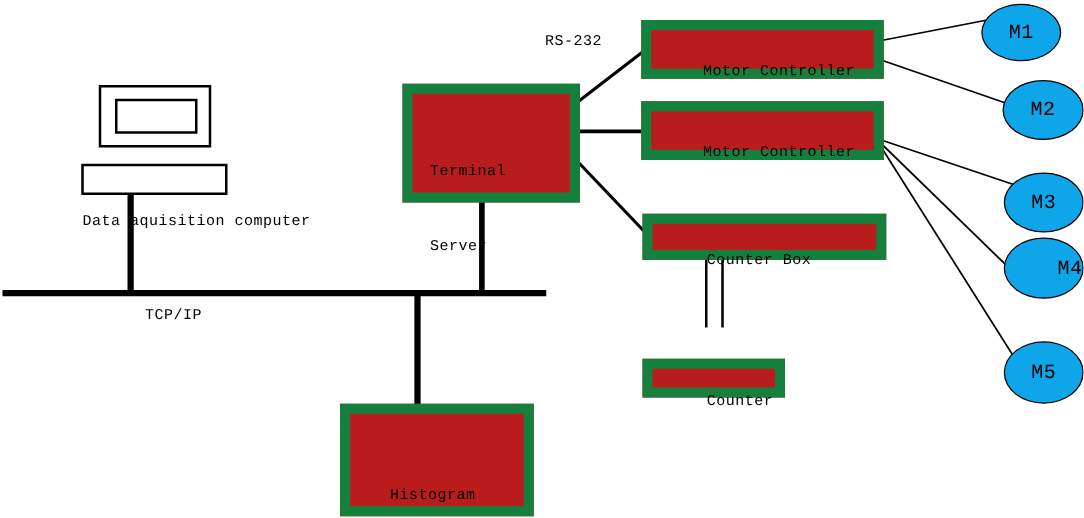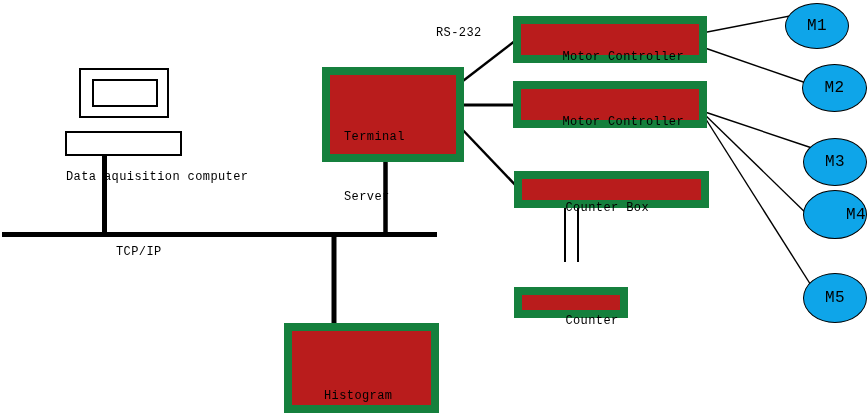--- a/index.html
+++ b/index.html
@@ -109,21 +109,21 @@
     <span>Motor Controller</span>
   </div>
 
   <div class="box" style="left:514px; top:171px; width:195px; height:37px; padding:8px 0 0 13px;">
     <span>Counter Box</span>
   </div>
   <div class="box" style="left:514px; top:257px; width:114px; height:31px; padding:5px 0 0 13px;margin-top:30px;">
     <span>Counter</span>
   </div>
 
-  <div class="box" style="left:284px; top:323px; width:155px; height:90px; padding:13px 0 0 32px; line-height:21px;">
+  <div class="box" style="left:272px; top:323px; width:155px; height:90px; padding:13px 0 0 32px; line-height:21px;">
     <div>Histogram</div>
     
   </div>
 
   <div class="ellipse" style="left:785px; top:3px; width:64px; height:46px;">
     <span>M1</span>
   </div>
   <div class="ellipse" style="left:802px; top:64px; width:65px; height:48px;text-align:center;">
     <span>M2</span>
   </div>

